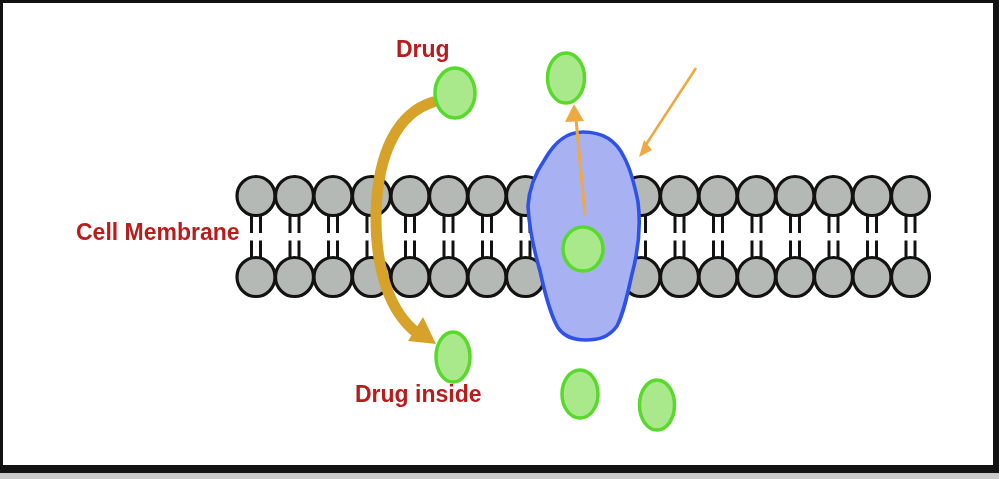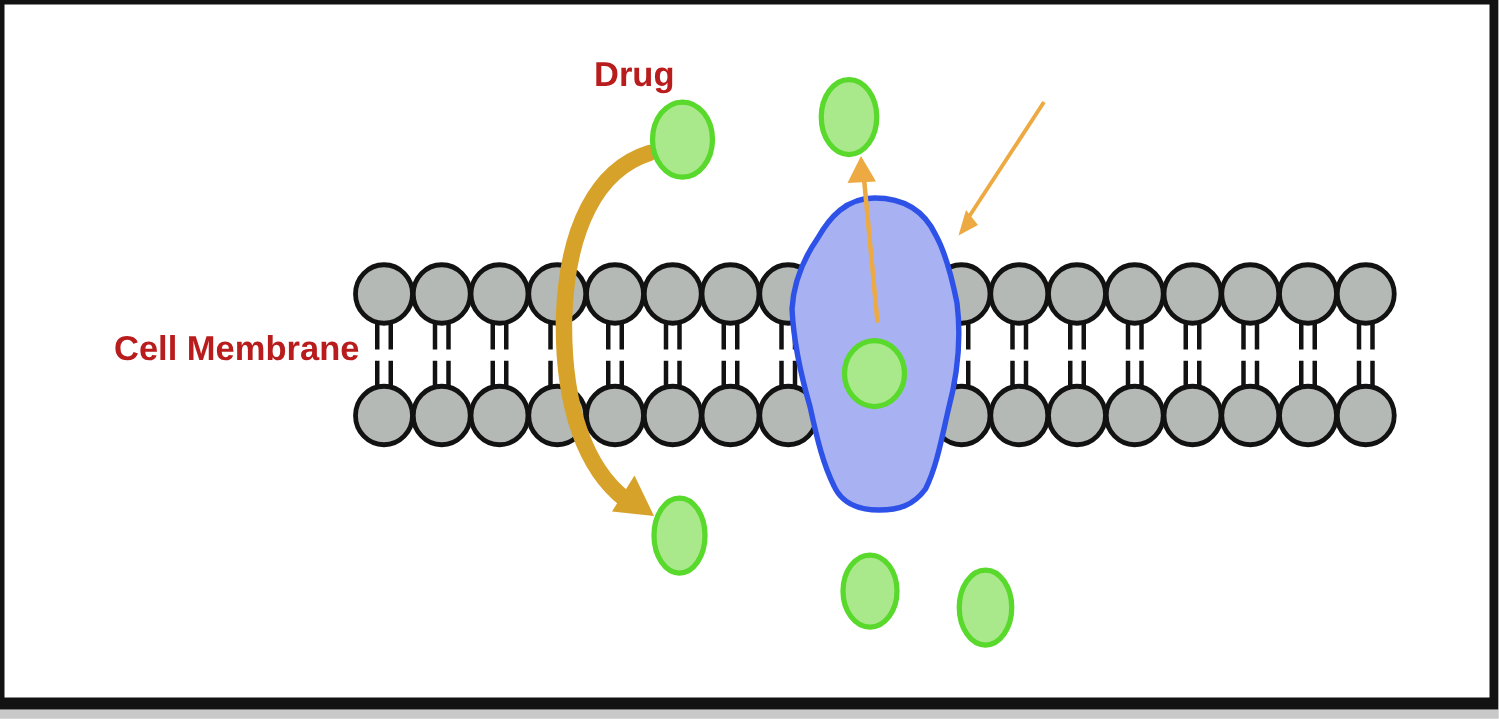--- a/index.html
+++ b/index.html
@@ -164,13 +164,14 @@
       <ellipse cx="566" cy="78" rx="18.5" ry="25" stroke-width="3.5" fill="#a9e88b" stroke="#58d92b"></ellipse>
       <ellipse cx="583" cy="249" rx="20" ry="22" stroke-width="3.5" fill="#a9e88b" stroke="#58d92b"></ellipse>
       <ellipse cx="453" cy="357" rx="17" ry="25" stroke-width="3.5" fill="#a9e88b" stroke="#58d92b"></ellipse>
       <ellipse cx="580" cy="394" rx="18" ry="24" stroke-width="3.5" fill="#a9e88b" stroke="#58d92b"></ellipse>
       <ellipse cx="657" cy="405" rx="17.5" ry="25" stroke-width="3.5" fill="#a9e88b" stroke="#58d92b"></ellipse>
     </g>
   </svg>
 
   <div class="lbl lbl-drug">Drug</div>
   <div class="lbl lbl-membrane">Cell Membrane</div>
+  <div class="lbl lbl-druginside">Drug inside</div>
 </div>
 
 </body></html>

